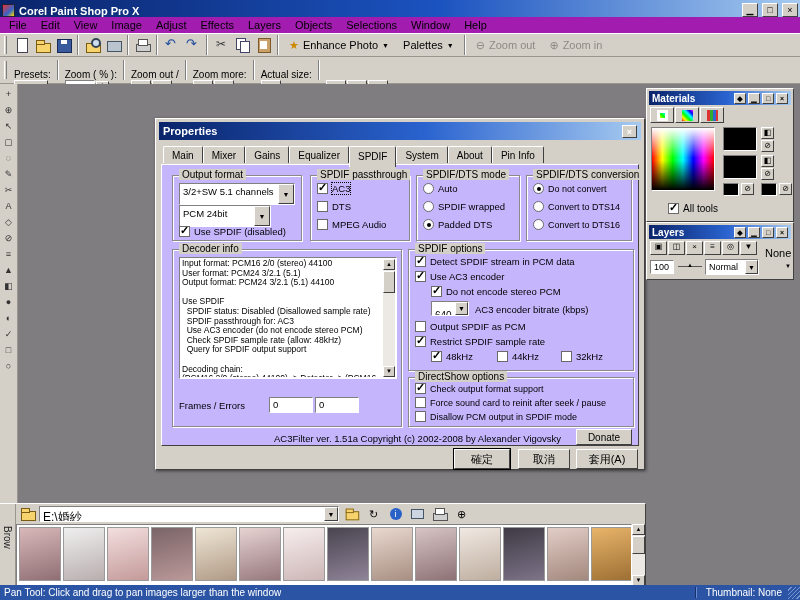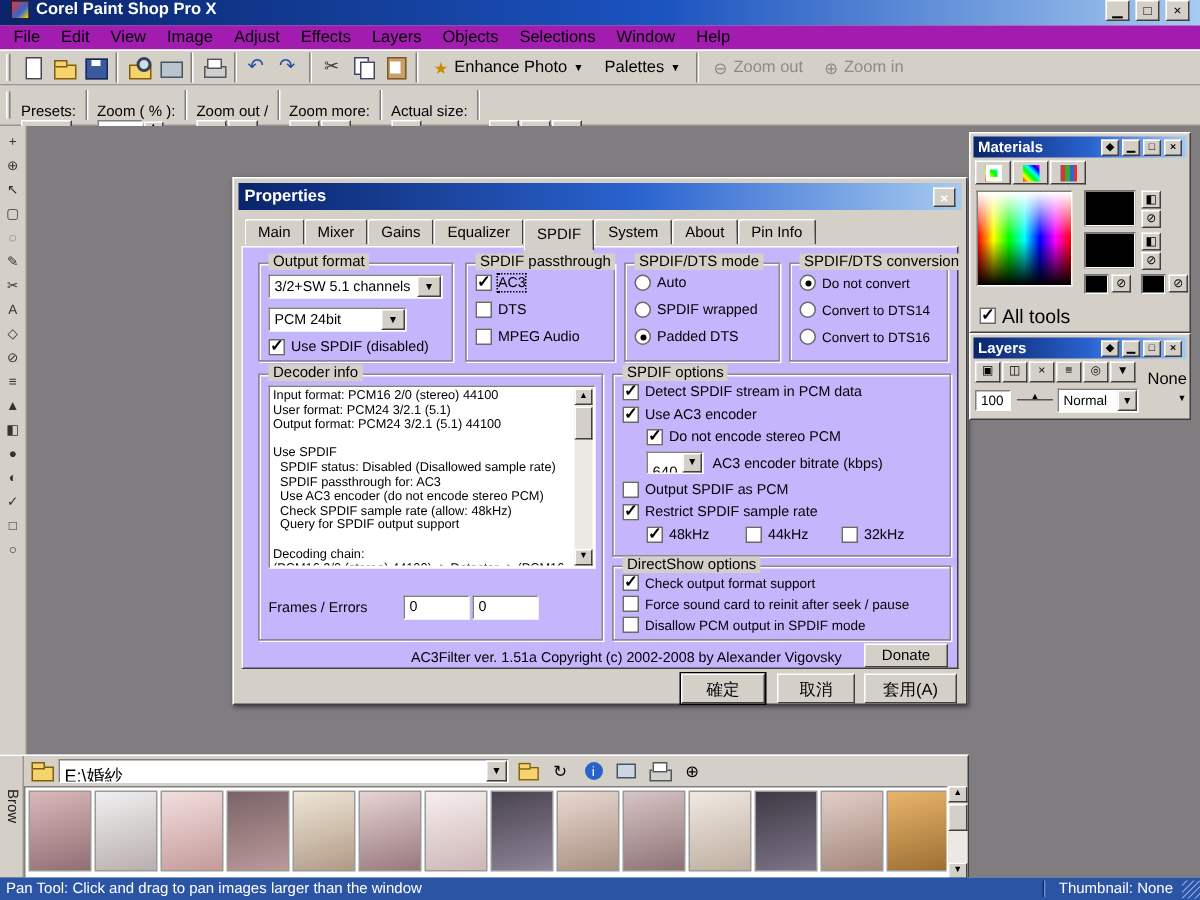--- a/index.html
+++ b/index.html
@@ -1,21 +1,21 @@
 <!DOCTYPE html>
 <html><head>
 <meta charset="utf-8">
 <style>
   *{box-sizing:border-box;margin:0;padding:0}
   html,body{width:800px;height:600px;overflow:hidden}
   body{font-family:"Liberation Sans",sans-serif;font-size:11px;background:#d4d0c8;position:relative;color:#000}
   .abs{position:absolute}
   .sunken{border:1px solid;border-color:#808080 #fff #fff #808080;background:#fff}
   
-  #titlebar{position:absolute;left:0;top:0;width:800px;height:17px;background:linear-gradient(90deg,#0a246a 0%,#1b53c0 55%,#a6caf0 100%);display:flex;align-items:flex-start;padding:0 7px;gap:4px}
+  #titlebar{position:absolute;left:0;top:0;width:800px;height:17px;background:linear-gradient(90deg,#0a246a 0%,#1b53c0 55%,#a6caf0 100%);display:flex;align-items:flex-end;padding:0 2px;gap:4px}
   #titlebar .ttl{color:#fff;font-weight:bold;flex:1;white-space:nowrap;overflow:hidden}
   .appicon{width:13px;height:13px;background:linear-gradient(135deg,#e33,#36c 60%,#fd0);border:1px solid #223}
   .win-btn{width:16px;height:14px;background:#d4d0c8;border:1px solid;border-color:#fff #404040 #404040 #fff;font-size:9px;line-height:12px;text-align:center}
   
   #menubar{position:absolute;left:0;top:17px;width:800px;height:16px;display:flex;align-items:center;padding-left:2px;background:#a21caf}
   .menu-item{padding:1px 7px}
   
   #toolbar1{position:absolute;left:0;top:33px;width:800px;height:24px;background:#d4d0c8;display:flex;align-items:center;padding:0 3px;border-top:1px solid #fff;border-bottom:1px solid #9a968f}
   #toolbar2{position:absolute;left:0;top:57px;width:800px;height:27px;background:#d4d0c8;display:flex;align-items:flex-start;padding:1px 3px;border-bottom:1px solid #9a968f}
   .grip{width:3px;height:18px;border-left:1px solid #fff;border-right:1px solid #808080;margin:0 4px 0 1px;align-self:center}
@@ -55,21 +55,21 @@
   
   #dlg{position:absolute;left:155px;top:34px;width:490px;height:352px;background:#d4d0c8;border:1px solid;border-color:#fff #404040 #404040 #fff;box-shadow:1px 1px 3px rgba(0,0,0,.55)}
   #dlg-title{position:absolute;left:3px;top:3px;right:3px;height:18px;background:linear-gradient(90deg,#0a246a,#2a63cf 55%,#a6caf0);color:#fff;font-weight:bold;display:flex;align-items:center;padding:0 4px}
   #dlg-title .ttl{flex:1}
   .tabs{position:absolute;left:7px;top:27px;display:flex;align-items:flex-start;height:19px;z-index:4}
   .tab{padding:3px 8px 2px;font-size:10px;background:#d4d0c8;border:1px solid #404040;border-bottom:none;border-top-color:#fff;border-left-color:#fff;border-radius:2px 2px 0 0;height:17px}
   .tab.active{height:21px;padding-top:4px;position:relative;z-index:6;box-shadow:0 2px 0 #d4d0c8}
   #dlg-panel{position:absolute;left:5px;top:45px;width:478px;height:282px;background:#c4b5fd;border:1px solid;border-color:#fff #404040 #404040 #fff}
   .grp{position:absolute;border:1px solid #8a8a8a;box-shadow:inset 1px 1px 0 #fff,1px 1px 0 #fff}
   .grp .lg{position:absolute;top:-7px;left:6px;background:#d4d0c8;padding:0 3px;font-size:10px;white-space:nowrap}
-  .dd{position:absolute;display:flex;background:#fff;border:1px solid;border-color:#808080 #fff #fff #808080;height:16px}
+  .dd{position:absolute;display:flex;background:#fff;border:1px solid;border-color:#808080 #fff #fff #808080;height:22px}
   .dd>span{flex:1;padding:2px 1px 0 3px;font-size:9.5px;white-space:nowrap;overflow:hidden}
   .dd>i{width:16px;background:#d4d0c8;border:1px solid;border-color:#fff #404040 #404040 #fff;font-style:normal;font-size:7px;display:flex;align-items:center;justify-content:center}
   .cbrow{position:absolute;display:flex;align-items:center;gap:4px;font-size:9.5px;white-space:nowrap}
   .cbx{width:11px;height:11px;background:#fff;border:1px solid #6a6a6a;position:relative;flex:0 0 auto}
   .cbx.on::after{content:"✓";position:absolute;left:0;top:-3px;font-size:11px;font-weight:bold}
   .rad{width:11px;height:11px;border-radius:50%;background:#fff;border:1px solid #6a6a6a;position:relative;flex:0 0 auto}
   .rad.on::after{content:"";position:absolute;left:3px;top:3px;width:4px;height:4px;background:#000;border-radius:50%}
   .focus{outline:1px dotted #000}
   .infobox{position:absolute;background:#fff;border:1px solid;border-color:#808080 #fff #fff #808080;overflow:hidden}
   .infobox pre{position:absolute;left:2px;top:1px;right:13px;bottom:1px;font-family:"Liberation Sans",sans-serif;font-size:8.5px;line-height:9.6px;white-space:pre;overflow:hidden}
@@ -483,21 +483,21 @@
     </div>
     <div class="abs swatch" style="left:76px;top:66px;width:34px;height:24px"></div>
     <div class="abs" style="left:114px;top:66px;display:flex;flex-direction:column;gap:1px">
       <span class="tinybtn">◧</span>
       <span class="tinybtn">⊘</span>
     </div>
     <div class="abs swatch" style="left:76px;top:94px;width:16px;height:13px"></div>
     <span class="tinybtn abs" style="left:94px;top:94px">⊘</span>
     <div class="abs swatch" style="left:114px;top:94px;width:16px;height:13px"></div>
     <span class="tinybtn abs" style="left:132px;top:94px">⊘</span>
-    <span class="cbrow" style="left:6px;top:114px;font-size:13px">
+    <span class="cbrow" style="left:21px;top:114px;font-size:10px">
       <span class="cbx on"></span>
       <span>All tools</span>
     </span>
   </div>
 
   <div class="palette" style="left:646px;top:138px;width:148px;height:58px">
     <div class="pal-title">
       <span class="ttl">Layers</span>
       <span class="pal-btn">◆</span>
       <span class="pal-btn">▁</span>

